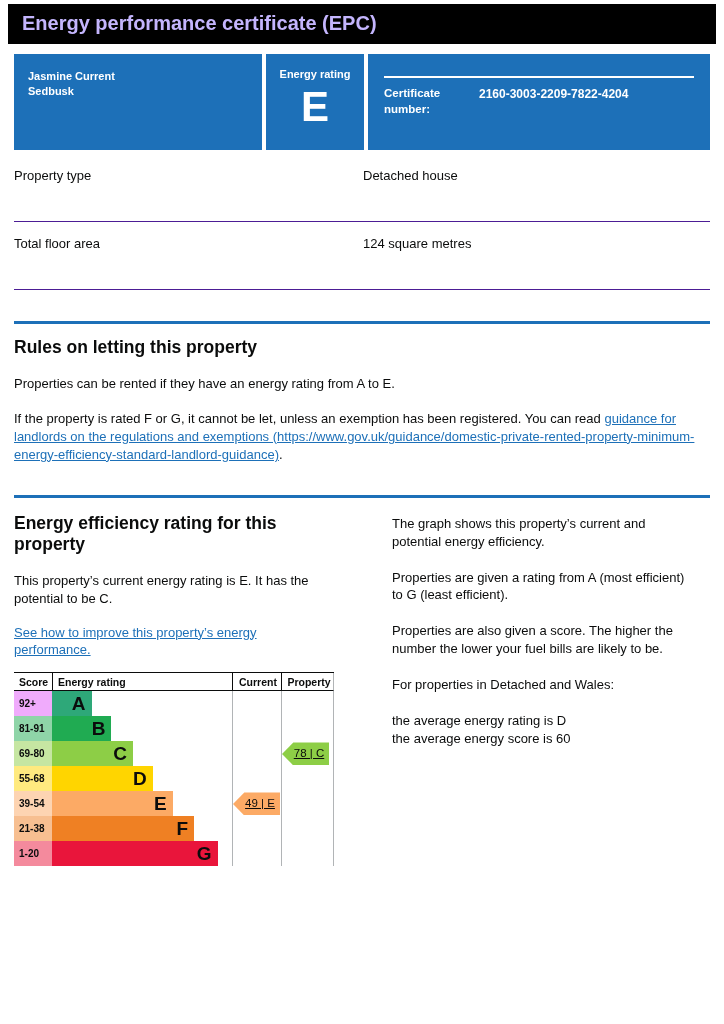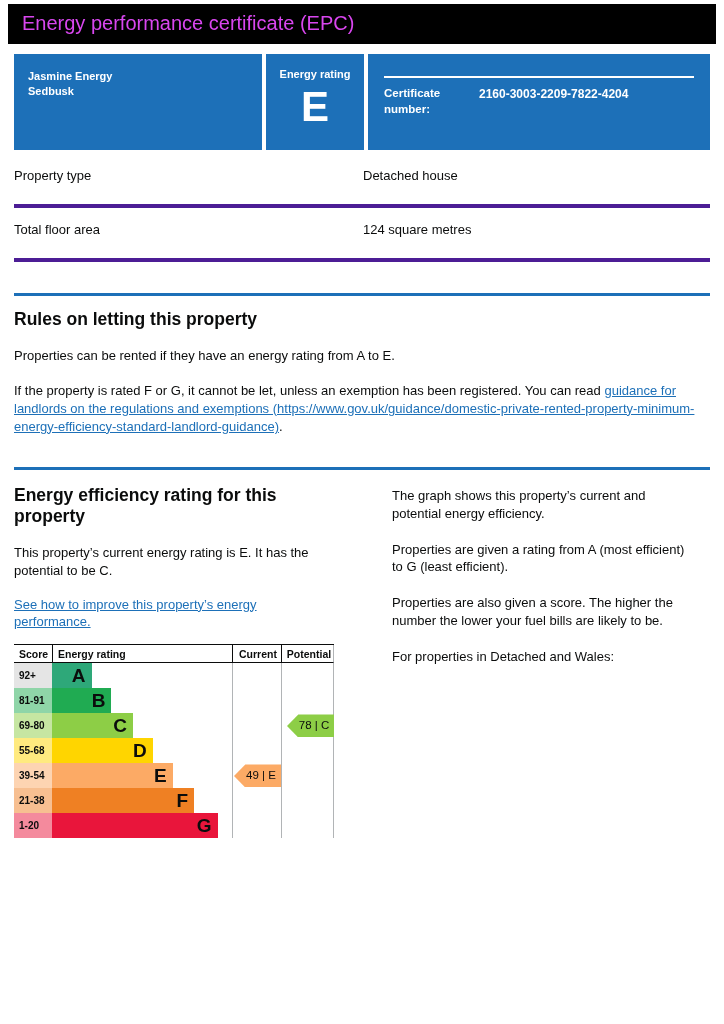--- a/index.html
+++ b/index.html
@@ -9,21 +9,21 @@
     font-family: "Liberation Sans", "DejaVu Sans", sans-serif;
     color: #0b0c0c; font-size: 13px; line-height: 1.38;
   }
   .page { padding: 0 14px; }
 
   
   .h1bar {
     margin: 4px -6px 10px; height: 40px; background: #000;
     display: flex; align-items: center; padding-left: 14px;
   }
-  .h1bar span { color: #d946ef; font-size: 20px; font-weight: normal; }
+  .h1bar span { color: #c4b5fd; font-size: 20px; font-weight: bold; }
 
   
   .summary {
     display: grid; grid-template-columns: 248px 98px 1fr;
     column-gap: 4px; height: 96px; margin-bottom: 4px;
   }
   .panel { background: #1d70b8; color: #fff; }
   .addr { padding: 15px 14px; }
   .addr div { font-size: 11px; font-weight: bold; line-height: 14.5px; }
   .erate { display: flex; flex-direction: column; align-items: center; padding-top: 13px; }
@@ -31,21 +31,21 @@
   .erate .big { font-size: 42px; font-weight: bold; line-height: 1.1; margin-top: 2px; }
   .validity { padding: 13px 16px; font-size: 11.5px; }
   .vrow { display: grid; grid-template-columns: 95px 1fr; }
   .vrow .lab { font-weight: bold; }
   .vrow .val { font-weight: bold; font-size: 12px; }
   .vdiv { border-top: 2px solid #fff; margin: 9px 0 8px; }
 
   
   .fact-row {
     display: grid; grid-template-columns: 1fr 1fr;
-    padding: 13px 0 19px; border-bottom: 4px solid #4c1d95;
+    padding: 13px 0 36px; border-bottom: 1px solid #4c1d95;
   }
   .fact-row .fact-value { padding-left: 1px; }
 
   
   .blue-rule { border: none; border-top: 3px solid #1d70b8; margin-top: 31px; }
   h2 { font-size: 17.5px; font-weight: bold; line-height: 1.2; margin: 13px 0 0; }
   .para { margin-top: 17px; }
   a, .link { color: #1d70b8; text-decoration: underline; cursor: pointer; }
 
   
@@ -69,39 +69,39 @@
   .epc-score {
     font-size: 10px; font-weight: bold; display: flex;
     align-items: center; padding-left: 5px;
   }
   .epc-barcell { height: 100%; }
   .epc-bar {
     height: 100%; display: flex; align-items: center; justify-content: flex-end;
     padding-right: 6px;
   }
   .epc-letter { font-size: 19px; font-weight: bold; line-height: 1; }
-  .epc-ptr { border-left: 1px solid #b1b4b6; display: flex; align-items: center; justify-content: flex-end; }
+  .epc-ptr { border-left: 1px solid #b1b4b6; display: flex; align-items: center; justify-content: flex-start; text-decoration: underline; }
   .epc-arrow {
     width: 47px; height: 23px; display: flex; align-items: center; justify-content: center;
     clip-path: polygon(0 50%, 24% 0, 100% 0, 100% 100%, 24% 100%);
     font-size: 11.5px; padding-left: 7px; color: #0b0c0c; white-space: nowrap;
   }
 </style>
 </head>
 <body>
 
 <div class="page">
 
   <div class="h1bar">
     <span>Energy performance certificate (EPC)</span>
   </div>
 
   <div class="summary">
     <div class="panel addr">
-      <div>Jasmine Energy</div>
+      <div>Jasmine Current</div>
       <div>Sedbusk</div>
     </div>
     <div class="panel erate">
       <div class="lbl">Energy rating</div>
       <div class="big">E</div>
     </div>
     <div class="panel validity">
       <div class="vdiv"></div>
       <div class="vrow">
         <div class="lab">Certificate number:</div>
@@ -130,24 +130,24 @@
       <h2>Energy efficiency rating for this property</h2>
       <p class="para">This property’s current energy rating is E. It has the potential to be C.</p>
       <a class="link linkblock">See how to improve this property’s energy performance.</a>
 
       
       <div class="epc-chart">
           <div class="epc-row epc-head">
             <div class="epc-hcell">Score</div>
             <div class="epc-hcell sep">Energy rating</div>
             <div class="epc-hcell sep center">Current</div>
-            <div class="epc-hcell sep center">Potential</div>
-          </div>
-          <div class="epc-row epc-band">
-            <div class="epc-score" style="background: #e5e5e5;">92+</div>
+            <div class="epc-hcell sep center">Property</div>
+          </div>
+          <div class="epc-row epc-band">
+            <div class="epc-score" style="background: #f0abfc;">92+</div>
             <div class="epc-barcell">
               <div class="epc-bar" style="width: 22%; background: rgb(46, 168, 121);">
                 <span class="epc-letter">A</span>
               </div>
             </div>
             <div class="epc-ptr"></div>
             <div class="epc-ptr"></div>
           </div>
           <div class="epc-row epc-band">
             <div class="epc-score" style="background: rgb(143, 213, 168);">81-91</div>
@@ -214,16 +214,20 @@
             <div class="epc-ptr"></div>
           </div>
         </div>
     </div>
 
     <div class="rightcol">
       <p>The graph shows this property’s current and potential energy efficiency.</p>
       <p>Properties are given a rating from A (most efficient) to G (least efficient).</p>
       <p>Properties are also given a score. The higher the number the lower your fuel bills are likely to be.</p>
       <p>For properties in Detached and Wales:</p>
+      <p>
+        <span>the average energy rating is D</span><br>
+        <span>the average energy score is 60</span>
+      </p>
     </div>
   </div>
 
 </div>
 
 </body></html>

